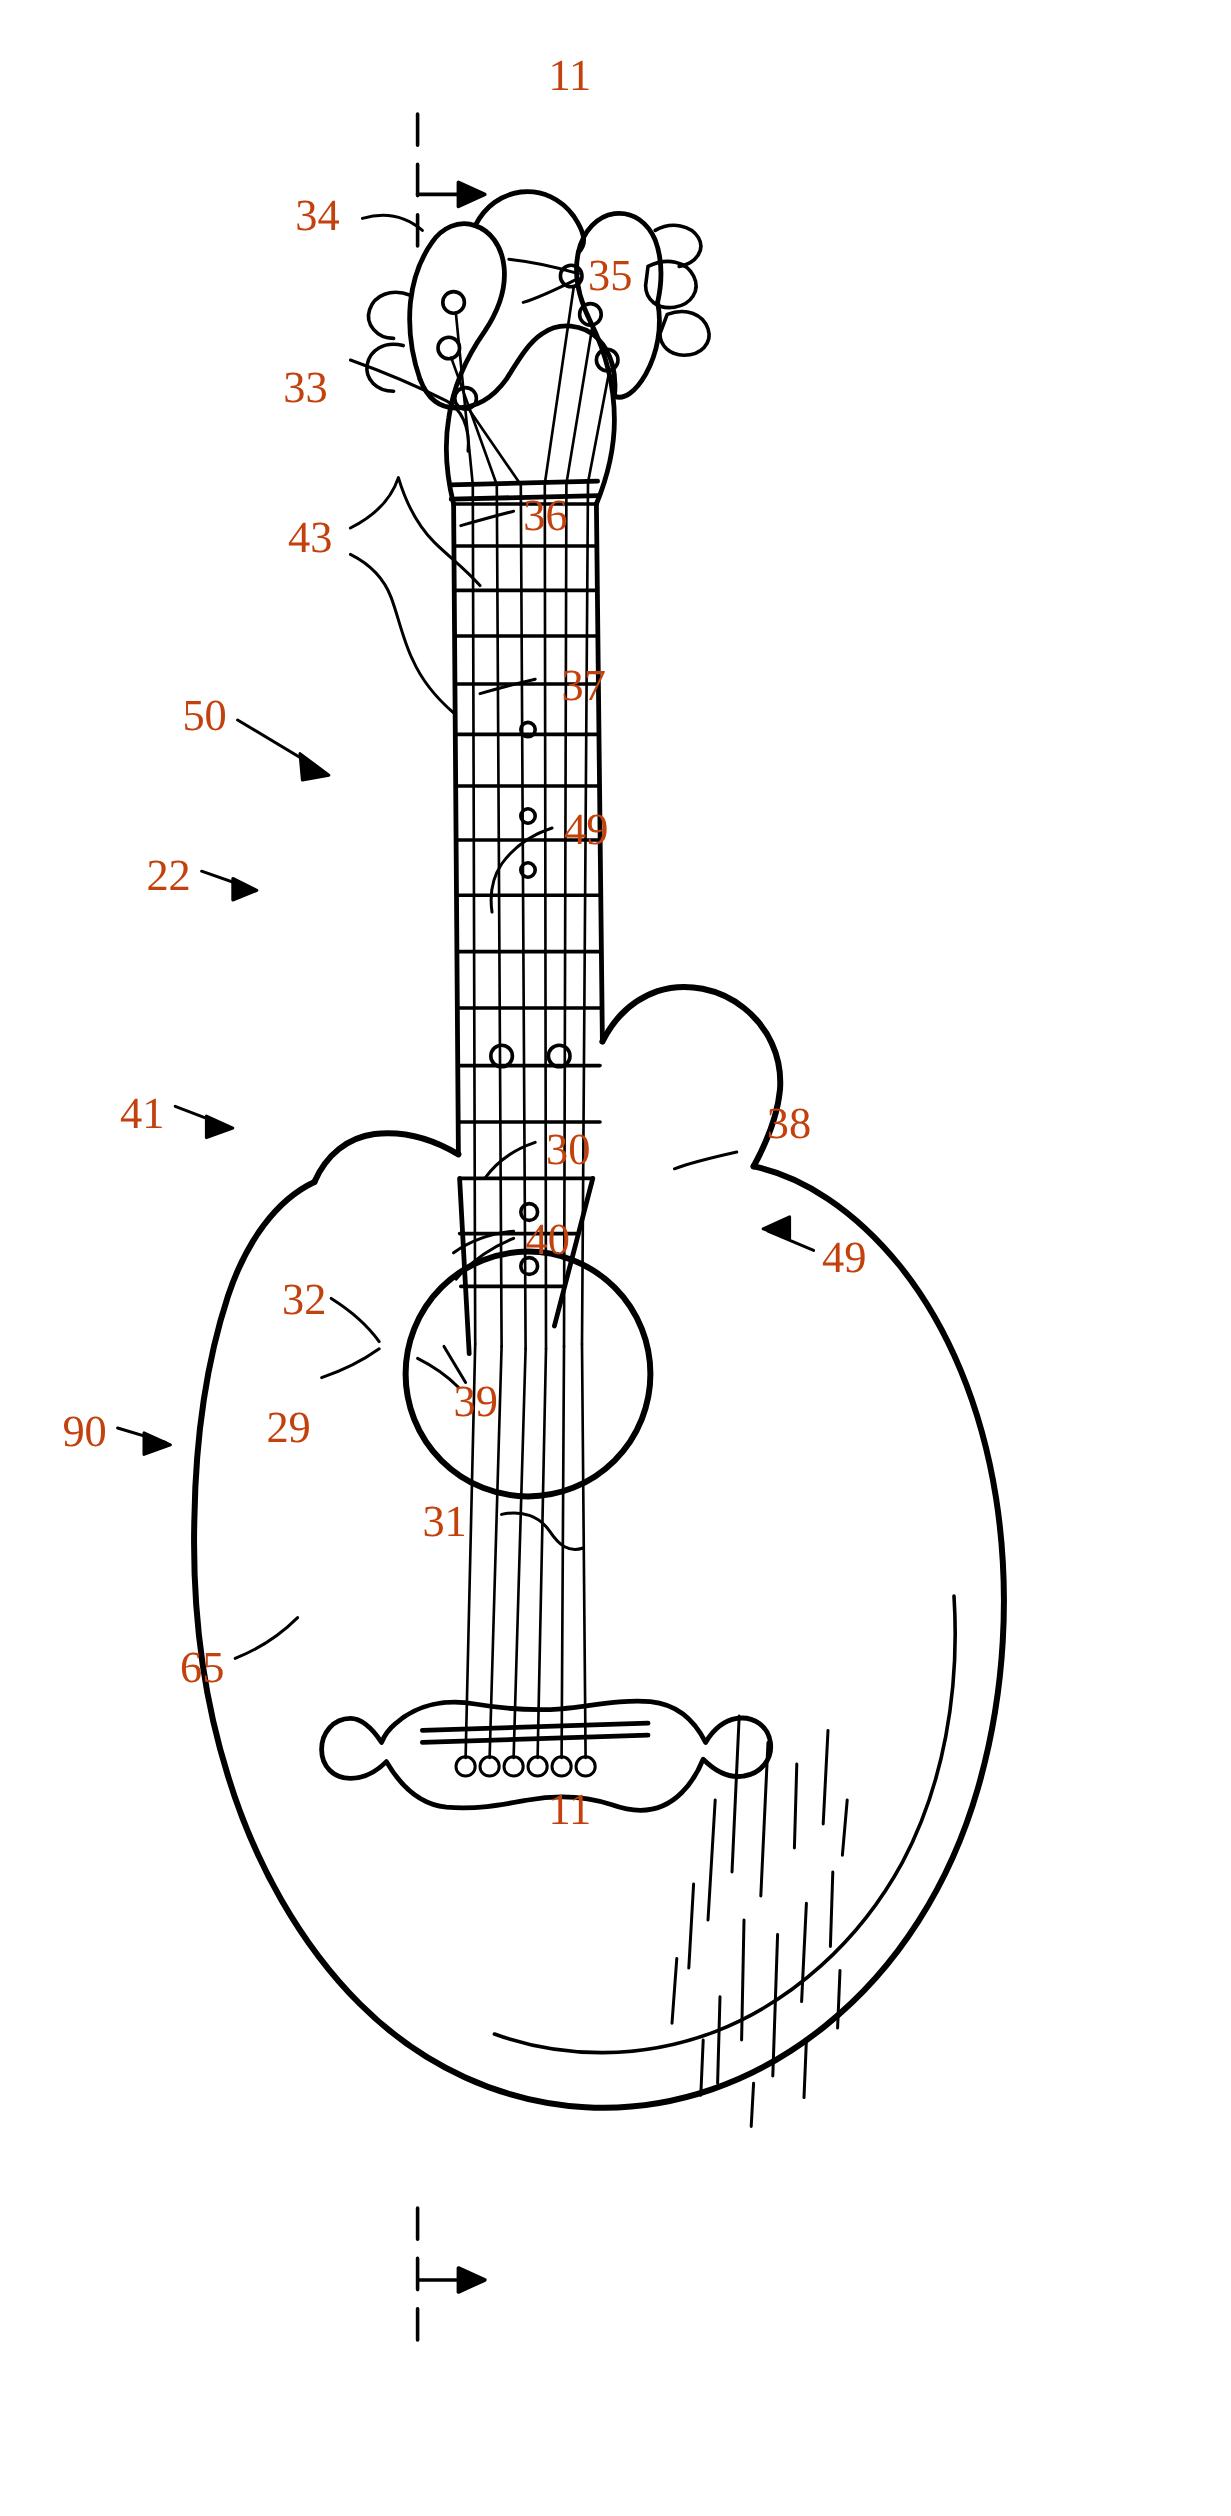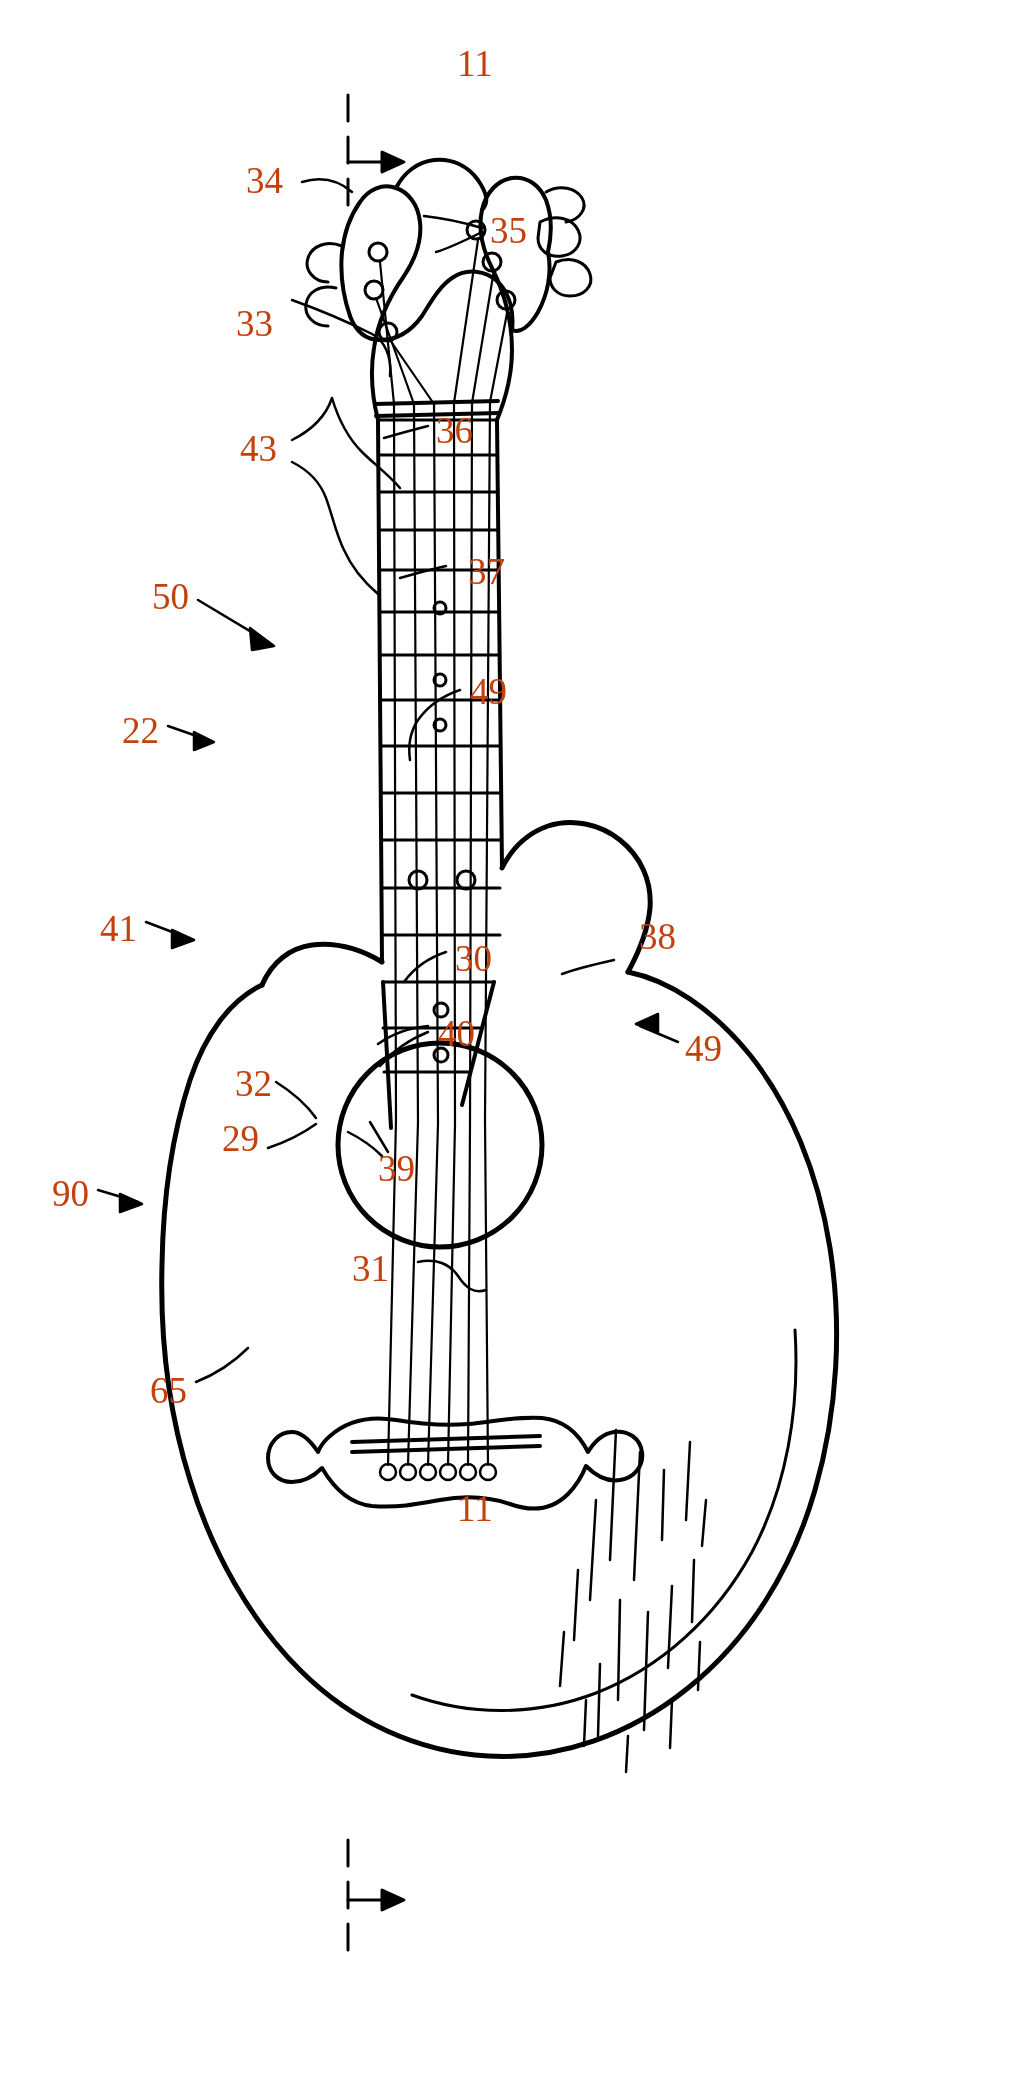--- a/index.html
+++ b/index.html
@@ -323,20 +323,20 @@
   <div class="ref-label" style="left:456px; top:553px;padding-left:12px;">37</div>
   <div class="ref-label" style="left:152px; top:578px;">50</div>
   <div class="ref-label" style="left:470px; top:673px;">49</div>
   <div class="ref-label" style="left:122px; top:712px;">22</div>
   <div class="ref-label" style="left:100px; top:910px;">41</div>
   <div class="ref-label" style="left:622px; top:918px;margin-left:17px;">38</div>
   <div class="ref-label" style="left:455px; top:940px;">30</div>
   <div class="ref-label" style="left:685px; top:1030px;text-align:center;">49</div>
   <div class="ref-label" style="left:438px; top:1015px;">40</div>
   <div class="ref-label" style="left:235px; top:1065px;">32</div>
-  <div class="ref-label" style="left:222px; top:1120px;">29</div>
+  <div class="ref-label" style="left:222px; top:1172px;">29</div>
   <div class="ref-label" style="left:378px; top:1150px;">39</div>
   <div class="ref-label" style="left:52px;  top:1175px;">90</div>
   <div class="ref-label" style="left:352px; top:1250px;">31</div>
   <div class="ref-label" style="left:150px; top:1372px;">65</div>
   <div class="ref-label" style="left:457px; top:1490px;">11</div>
 
 </div>
 
 </body></html>

